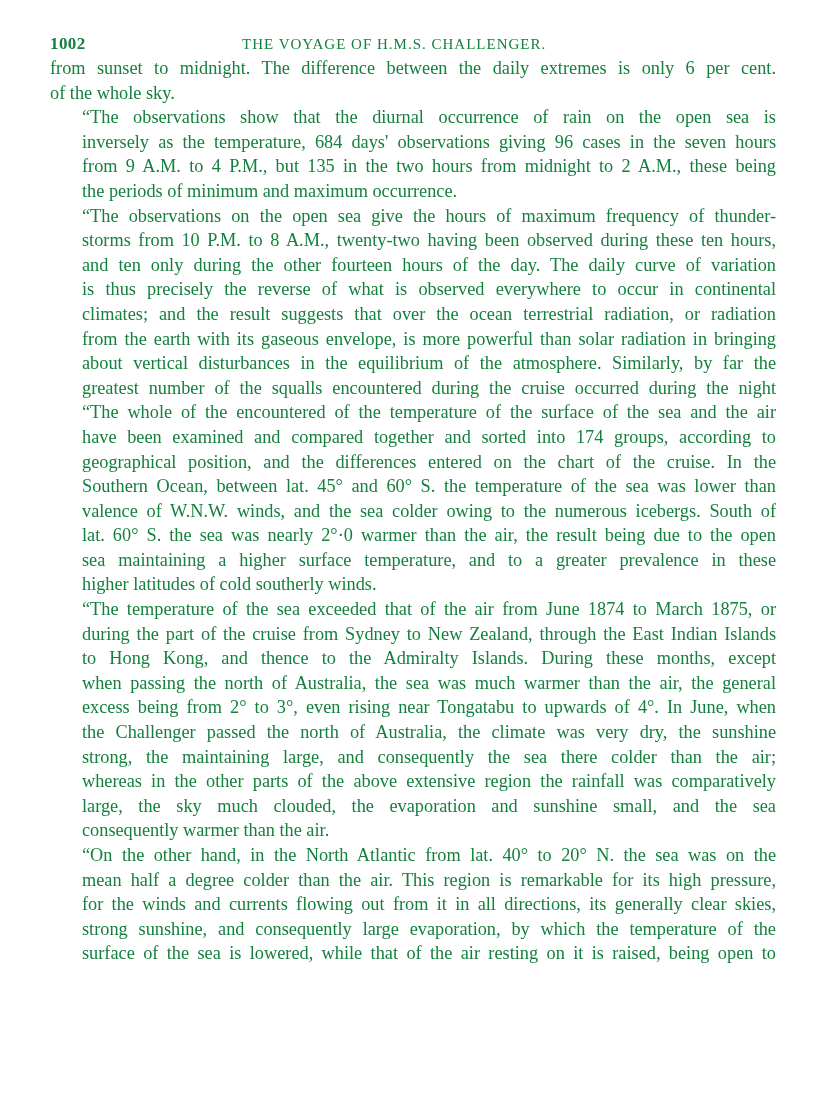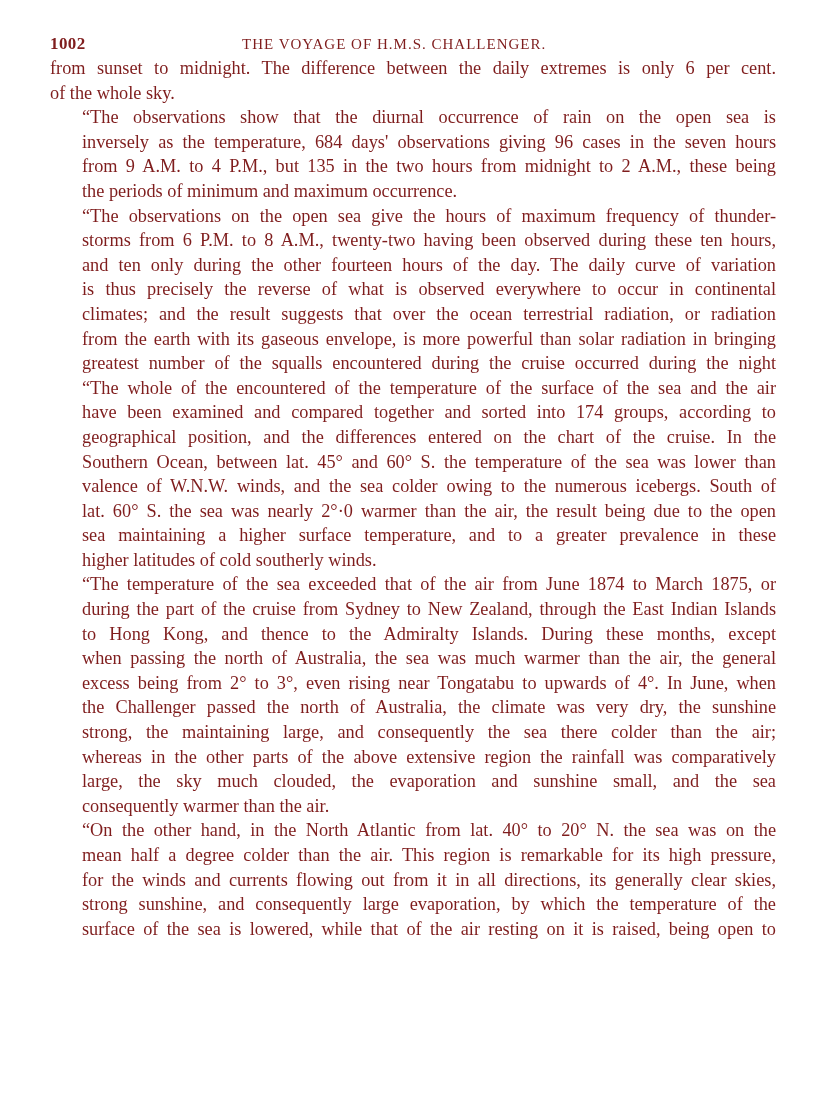--- a/index.html
+++ b/index.html
@@ -1,20 +1,20 @@
 <!DOCTYPE html>
 <html><head>
 <meta charset="utf-8">
 <style>
   html, body { margin: 0; padding: 0; background: #ffffff; }
   body { width: 825px; height: 1100px; position: relative; overflow: hidden; }
   .page {
     position: absolute; left: 50px; top: 30px; width: 726px;
     font-family: "Liberation Serif", "DejaVu Serif", serif;
-    color: #7f1d1d;
+    color: #15803d;
   }
   .running-head {
     position: relative; height: 26px; font-size: 16px; letter-spacing: 0.4px;
   }
   .page-number { position: absolute; left: 0; top: 4px; font-weight: bold; font-size: 17px; }
   .running-title { position: absolute; left: 192px; top: 6px; font-size: 15px; letter-spacing: 1px; }
   .body-text { font-size: 18.3px; line-height: 24.6px; }
   .para { margin: 0; text-align: justify; hyphens: none; }
   .para.indent { text-indent: 32px; }
   .line { display: block; text-align: justify; text-align-last: justify; white-space: nowrap; }
@@ -35,25 +35,26 @@
       <span class="line last">of the whole sky.</span>
     </p>
     <p class="para indent">
       <span class="line">“The observations show that the diurnal occurrence of rain on the open sea is</span>
       <span class="line">inversely as the temperature, 684 days' observations giving 96 cases in the seven hours</span>
       <span class="line">from 9 A.M. to 4 P.M., but 135 in the two hours from midnight to 2 A.M., these being</span>
       <span class="line last">the periods of minimum and maximum occurrence.</span>
     </p>
     <p class="para indent">
       <span class="line">“The observations on the open sea give the hours of maximum frequency of thunder-</span>
-      <span class="line">storms from 6 P.M. to 8 A.M., twenty-two having been observed during these ten hours,</span>
+      <span class="line">storms from 10 P.M. to 8 A.M., twenty-two having been observed during these ten hours,</span>
       <span class="line">and ten only during the other fourteen hours of the day.  The daily curve of variation</span>
       <span class="line">is thus precisely the reverse of what is observed everywhere to occur in continental</span>
       <span class="line">climates; and the result suggests that over the ocean terrestrial radiation, or radiation</span>
       <span class="line">from the earth with its gaseous envelope, is more powerful than solar radiation in bringing</span>
+      <span class="line">about vertical disturbances in the equilibrium of the atmosphere.  Similarly, by far the</span>
       <span class="line">greatest number of the squalls encountered during the cruise occurred during the night</span>
     </p>
     <p class="para indent">
       <span class="line">“The whole of the encountered of the temperature of the surface of the sea and the air</span>
       <span class="line">have been examined and compared together and sorted into 174 groups, according to</span>
       <span class="line">geographical position, and the differences entered on the chart of the cruise.  In the</span>
       <span class="line">Southern Ocean, between lat. 45° and 60° S. the temperature of the sea was lower than</span>
       <span class="line">valence of W.N.W. winds, and the sea colder owing to the numerous icebergs.  South of</span>
       <span class="line">lat. 60° S. the sea was nearly 2°·0 warmer than the air, the result being due to the open</span>
       <span class="line">sea maintaining a higher surface temperature, and to a greater prevalence in these</span>

